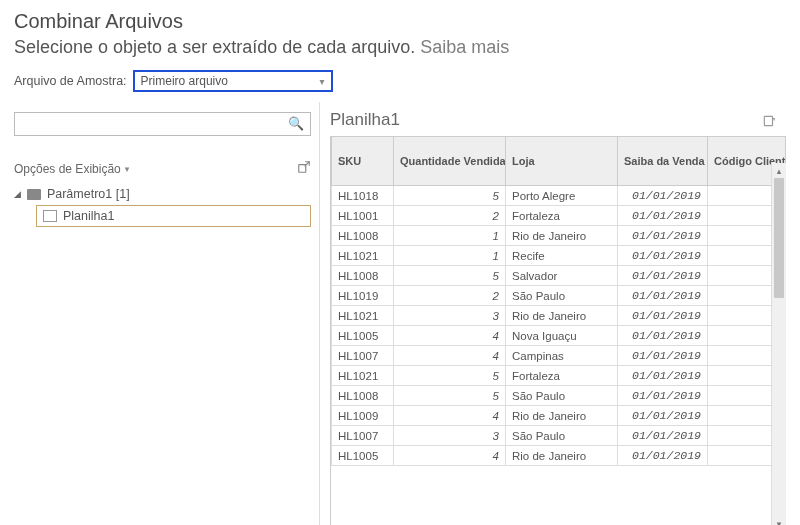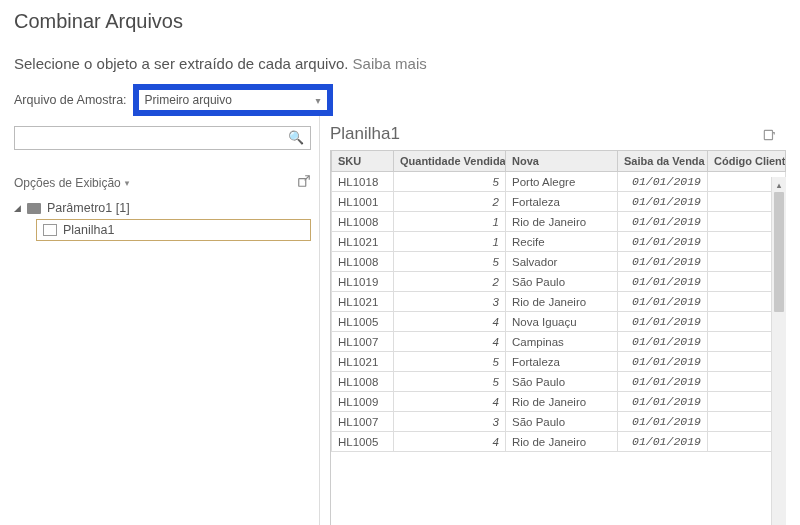--- a/index.html
+++ b/index.html
@@ -11,33 +11,33 @@
     background: #fff;
     width: 800px;
     height: 525px;
     overflow: hidden;
   }
   .dialog { padding: 8px 14px 0 14px; }
   .title {
     font-size: 20px;
     font-weight: 400;
     color: #4a4a4a;
-    margin: 2px 0 22px 0;
+    margin: 2px 0 4px 0;
   }
   .subtitle {
-    font-size: 15px;
+    font-size: 18px;
     color: #555;
     margin-bottom: 12px;
   }
   .subtitle a { color: #7f7f7f; text-decoration: none; }
-  .sample-row { display: flex; align-items: center; }
+  .sample-row { display: flex; align-items: center; margin-bottom: 10px; }
   .sample-row .lbl { font-size: 12.5px; color: #555; margin-right: 6px; white-space: nowrap; }
   .select {
-    border: 6px solid #1d4ed8;
-    height: 32px;
+    border: 2px solid #1d4ed8;
+    height: 22px;
     width: 200px;
     display: flex;
     align-items: center;
     justify-content: space-between;
     padding: 0 6px;
     font-size: 12px;
     color: #555;
     background: #fff;
     cursor: pointer;
   }
@@ -109,21 +109,21 @@
   }
   table { border-collapse: collapse; width: 100%; table-layout: fixed; }
   thead th {
     background: #eee;
     border: 1px solid #ccc;
     border-top: none;
     font-weight: 600;
     font-size: 11px;
     color: #555;
     text-align: left;
-    padding: 4px 6px;
+    padding: 18px 6px;
     white-space: nowrap;
     overflow: hidden;
   }
   tbody td {
     border: 1px solid #ddd;
     padding: 3px 6px;
     font-size: 11.5px;
     color: #555;
     white-space: nowrap;
     overflow: hidden;
@@ -215,21 +215,21 @@
             <col class="col-sku">
               <col class="col-qty">
               <col class="col-loja">
               <col class="col-data">
               <col class="col-cli">
           </colgroup>
           <thead>
             <tr>
               <th>SKU</th>
               <th>Quantidade Vendida</th>
-              <th>Nova</th>
+              <th>Loja</th>
               <th>Saiba da Venda</th>
               <th>Código Cliente</th>
             </tr>
           </thead>
           <tbody id="tbody">
               <tr>
                 <td>HL1018</td>
                 <td class="num">5</td>
                 <td>Porto Alegre</td>
                 <td class="date">01/01/2019</td>

